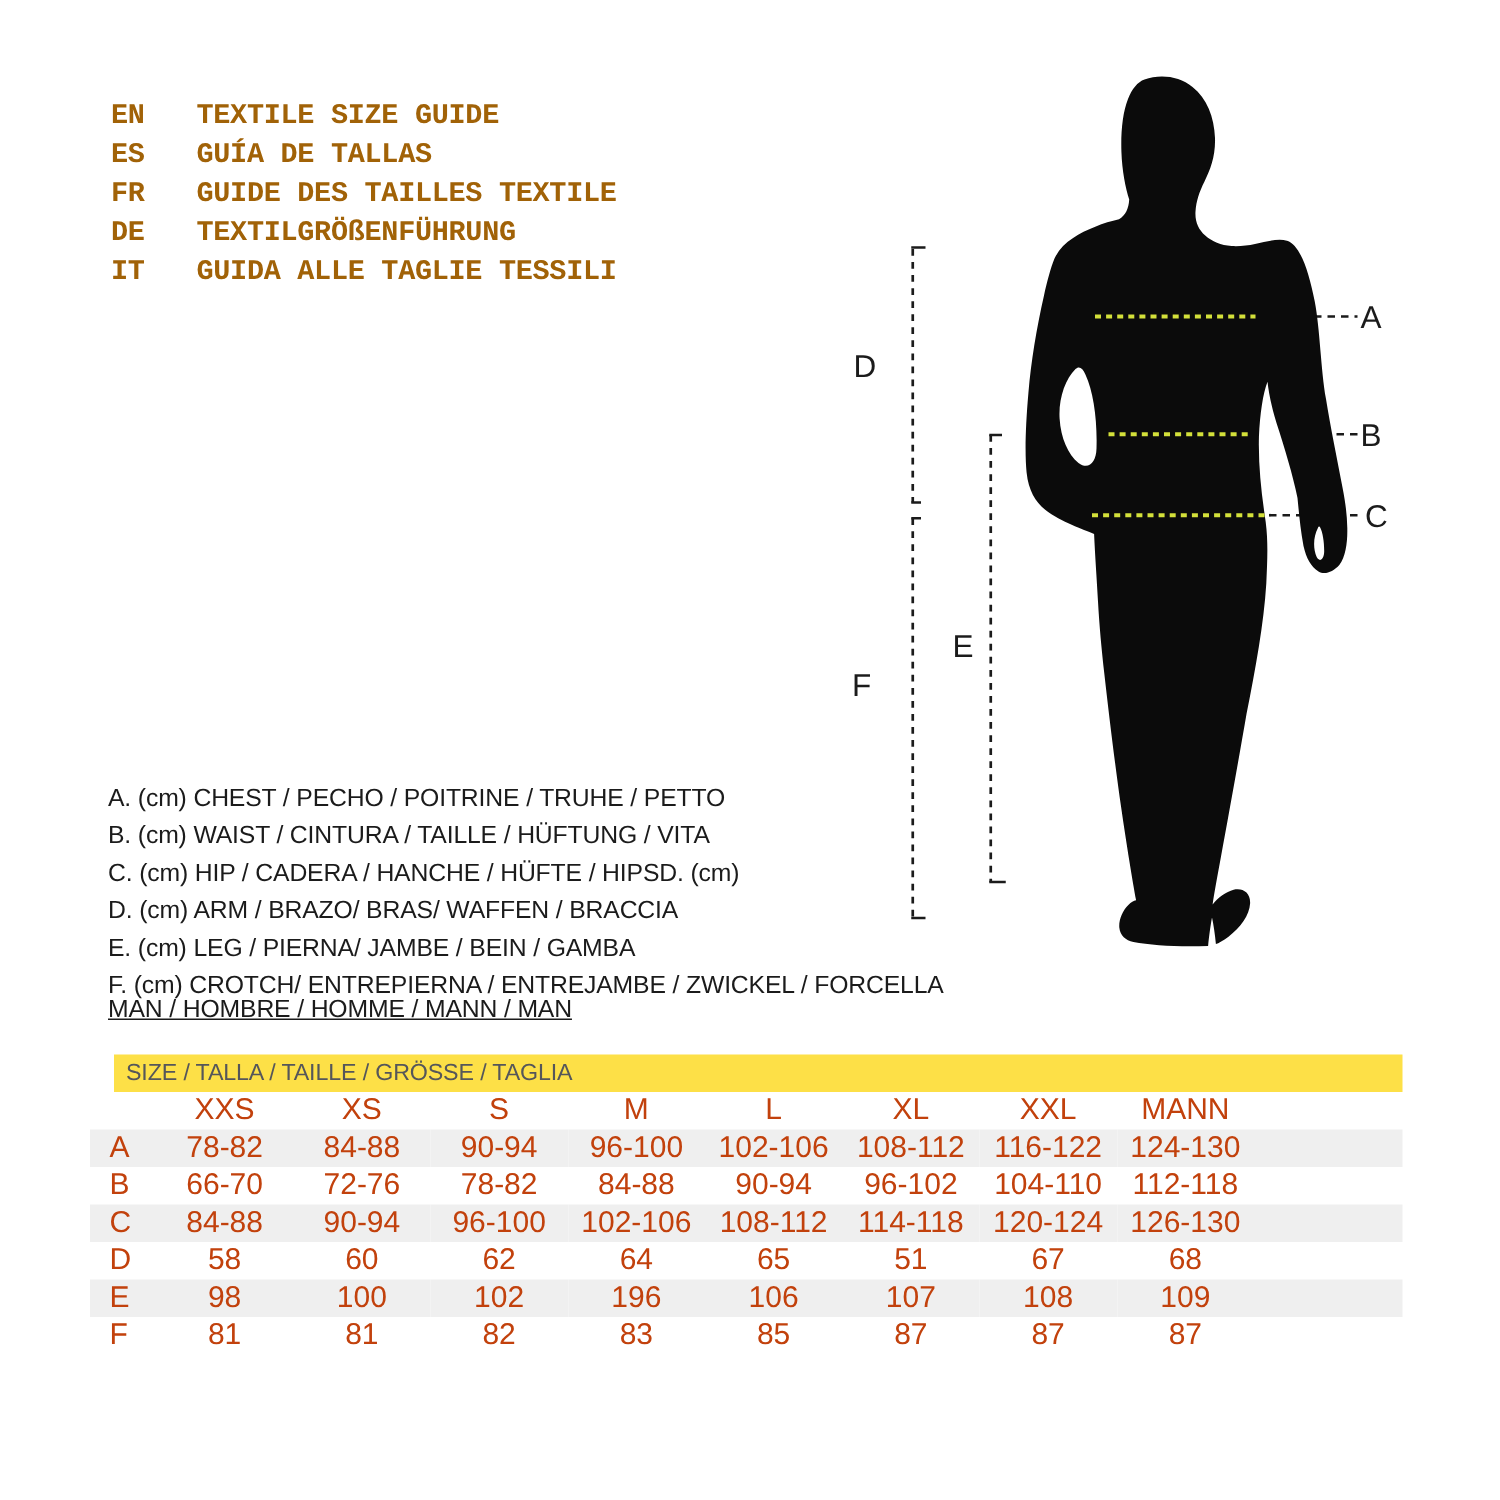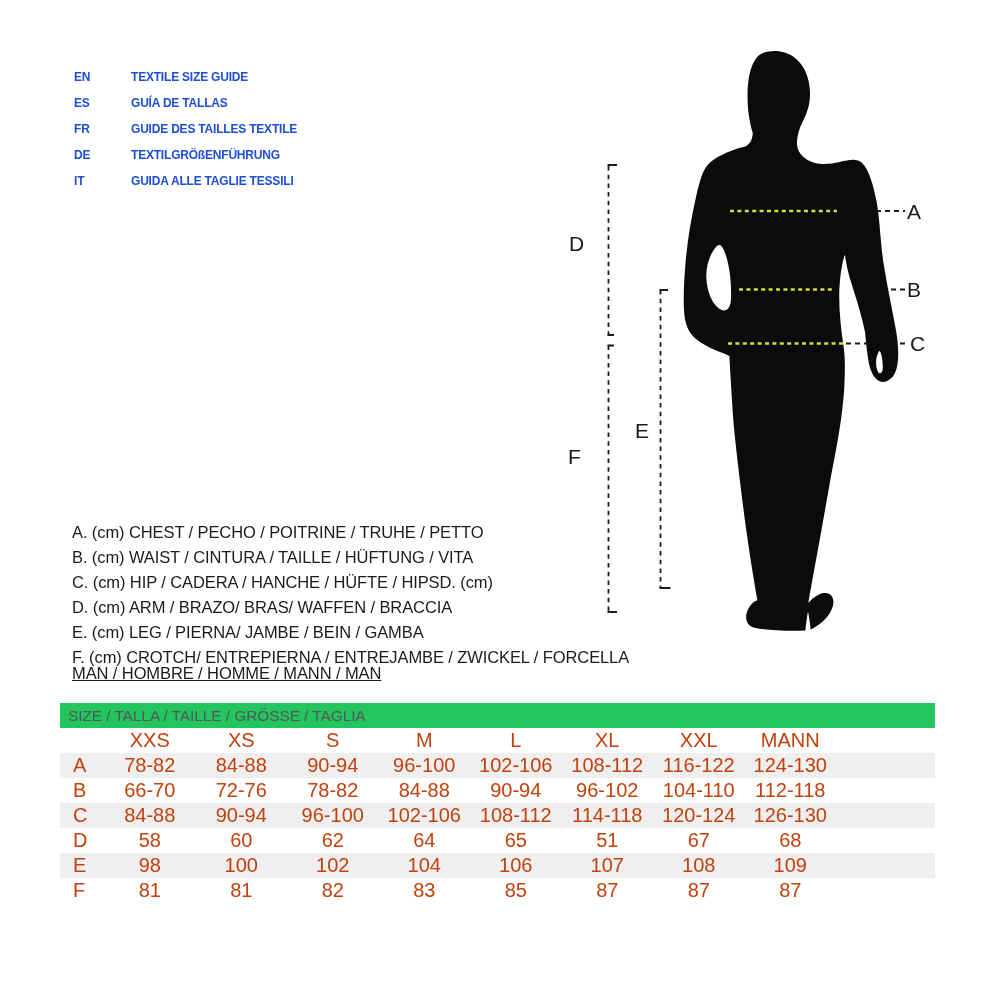--- a/index.html
+++ b/index.html
@@ -1,39 +1,39 @@
 <!DOCTYPE html>
 <html><head>
 <meta charset="utf-8">
 <style>
   html,body{margin:0;padding:0;background:#ffffff;}
   .page{position:relative;width:1000px;height:1000px;background:#ffffff;overflow:hidden;
         font-family:"Liberation Sans",sans-serif;}
 
   
-  .lang-list{position:absolute;left:74px;top:64px;color:#1d4ed8;
-             font-size:12px;font-weight:700;letter-spacing:-0.2px;}
+  .lang-list{position:absolute;left:74px;top:64px;color:#a16207;
+             font-size:19px;font-weight:700;letter-spacing:-0.2px;font-family:Liberation Mono, monospace;}
   .lang-row{display:flex;height:26px;line-height:26px;}
   .lang-code{width:57px;}
 
   
   .figure-svg{position:absolute;left:555px;top:40px;}
   .figure-svg text{font-family:"Liberation Sans",sans-serif;font-size:21px;fill:#1b1b1b;}
 
   
   .legend{position:absolute;left:72px;top:500px;color:#1b1b1b;font-size:16.5px;
           line-height:25px;letter-spacing:-0.1px;margin-top:20px;}
   .legend-row{height:25px;white-space:nowrap;}
   .gender{position:absolute;left:72px;top:661px;color:#1b1b1b;font-size:16.5px;
           line-height:25px;letter-spacing:-0.1px;text-decoration:underline;}
 
   
   .size-table{position:absolute;left:60px;top:703px;width:875px;color:#58585a;}
-  .table-title{height:25px;line-height:25px;background:#22c55e;color:#55565a;
-               padding-left:8px;font-size:15.5px;letter-spacing:-0.1px;}
+  .table-title{height:25px;line-height:25px;background:#fde047;color:#55565a;
+               padding-left:8px;font-size:15.5px;letter-spacing:-0.1px;margin-left:16px;}
   table{border-collapse:collapse;table-layout:fixed;width:875px;font-size:20px;color:#c2410c;}
   th,td{height:25px;padding:0;margin:0;text-align:center;font-weight:400;line-height:25px;}
   .letter-col{width:44px;}
   .size-col-w{width:91.5px;}
   .filler-col{width:auto;}
   td.row-letter{text-align:left;padding-left:13px;}
   tbody tr:nth-child(odd){background:#efefef;}
 </style>
 </head>
 <body>
@@ -261,21 +261,21 @@
             <td>67</td>
             <td>68</td>
             <td></td>
           </tr>
 
   <tr>
     <td class="row-letter">E</td>
   <td>98</td>
             <td>100</td>
             <td>102</td>
-            <td>104</td>
+            <td>196</td>
             <td>106</td>
             <td>107</td>
             <td>108</td>
             <td>109</td>
             <td></td>
           </tr>
 
   <tr>
     <td class="row-letter">F</td>
   <td>81</td>

